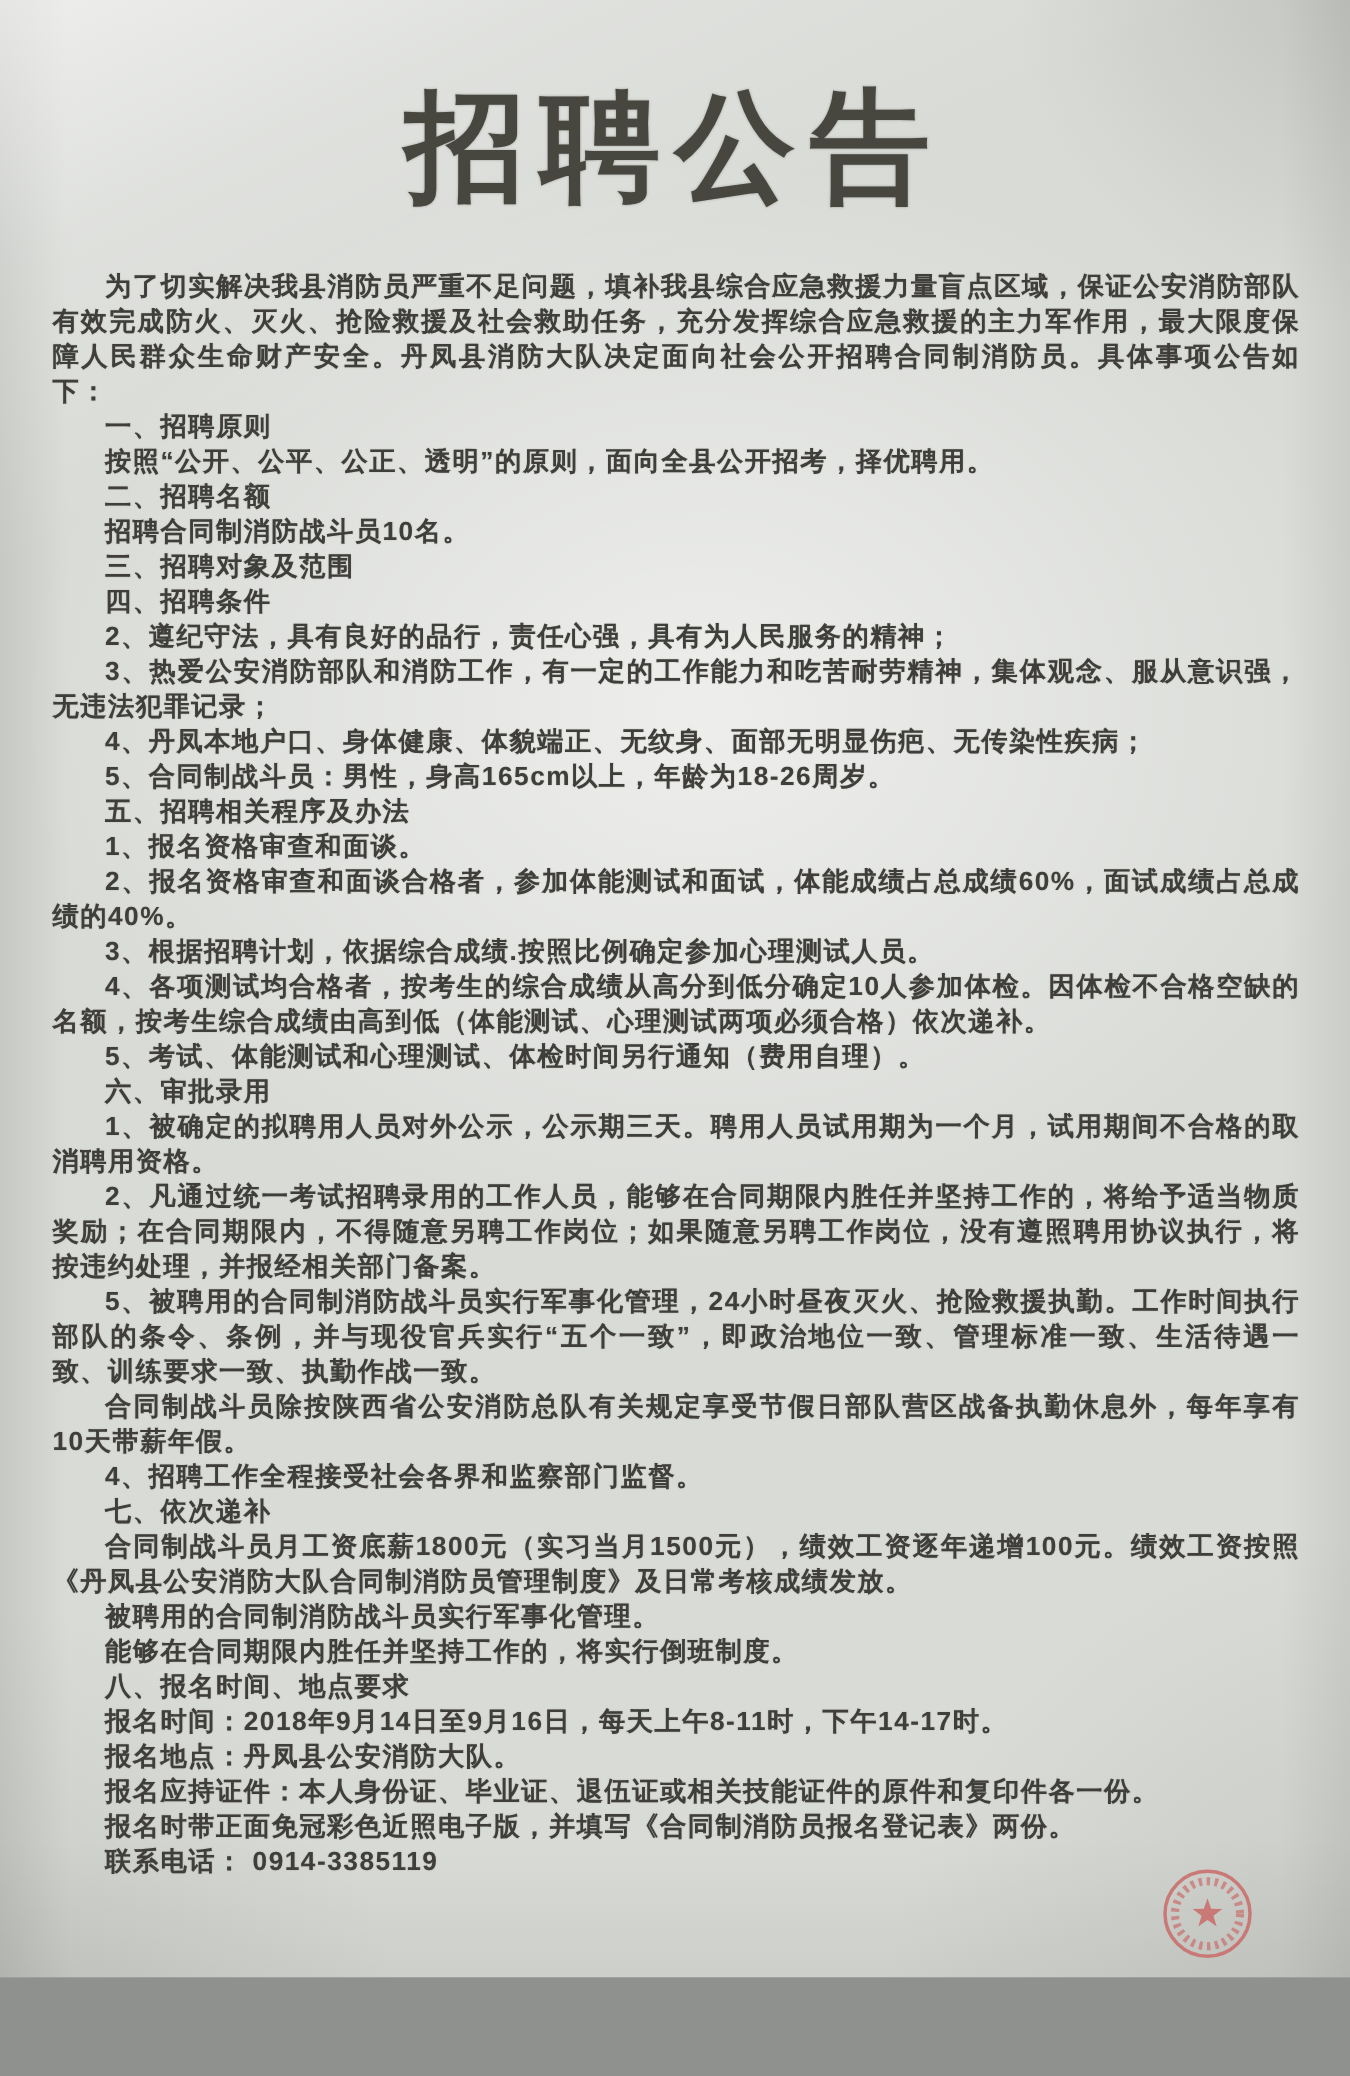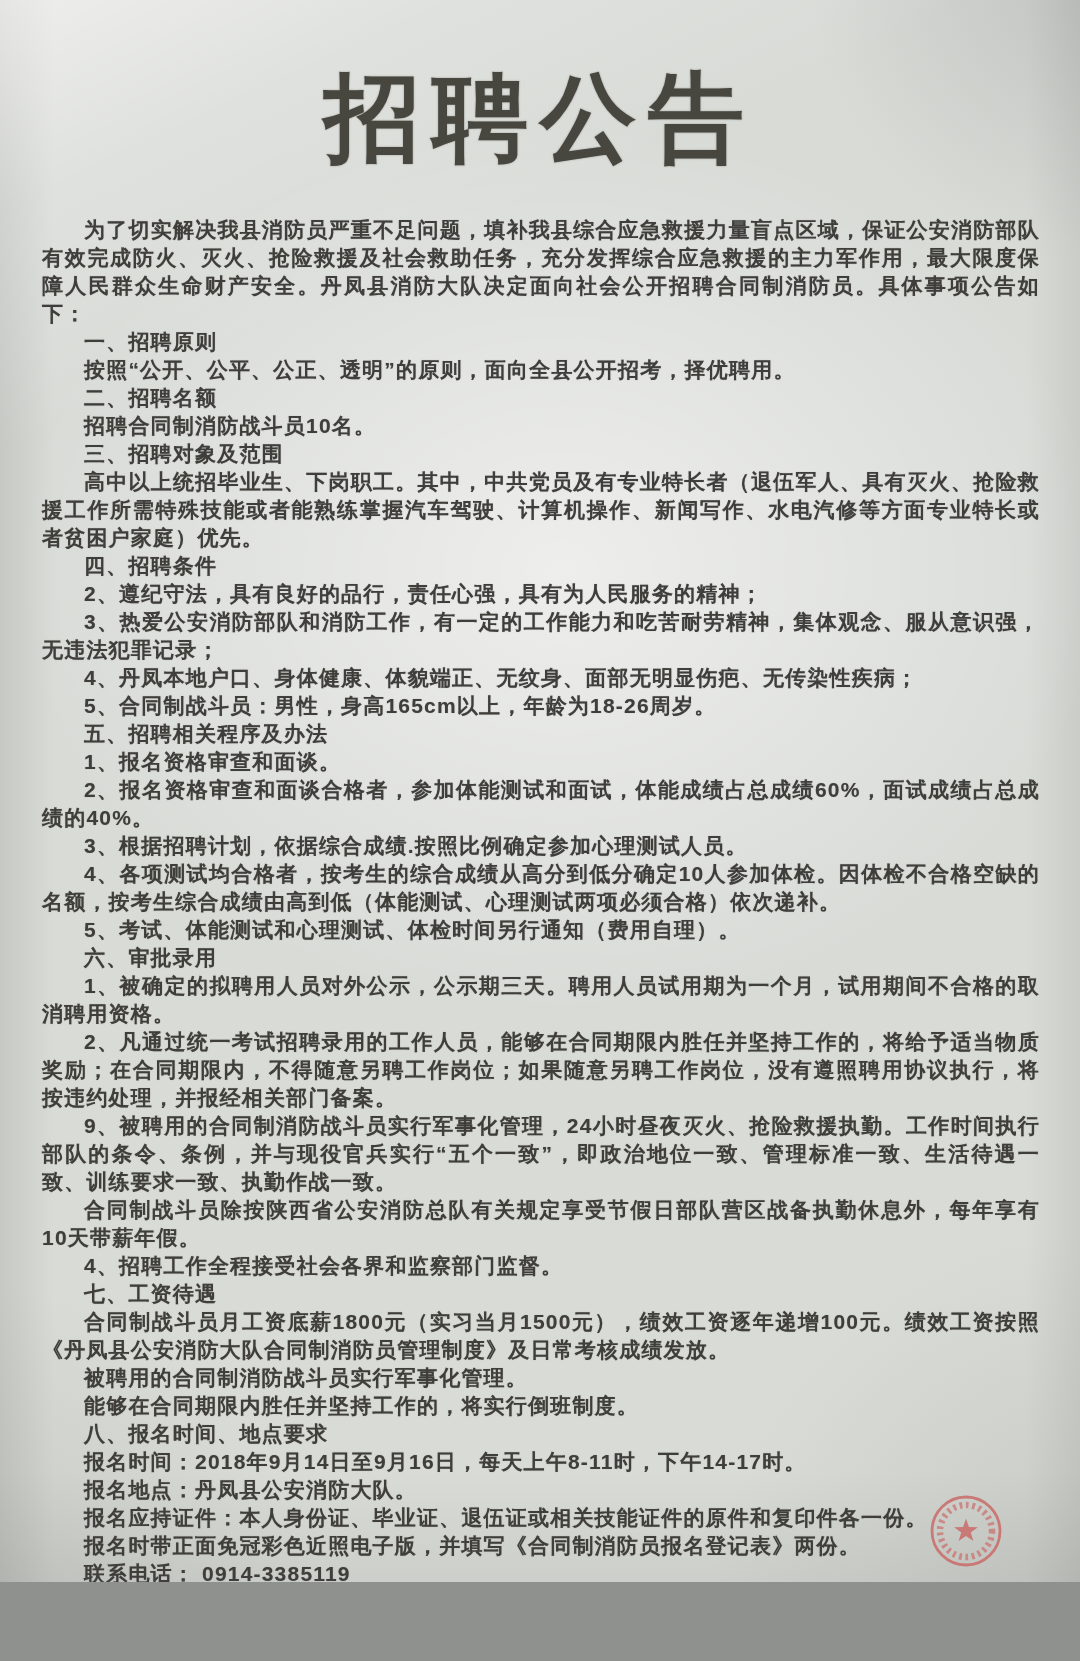--- a/index.html
+++ b/index.html
@@ -87,39 +87,38 @@
 
   <h1 class="doc-title">招聘公告</h1>
 
   <div class="doc-body">
       <p class="para">为了切实解决我县消防员严重不足问题，填补我县综合应急救援力量盲点区域，保证公安消防部队有效完成防火、灭火、抢险救援及社会救助任务，充分发挥综合应急救援的主力军作用，最大限度保障人民群众生命财产安全。丹凤县消防大队决定面向社会公开招聘合同制消防员。具体事项公告如下：</p>
       <p class="para">一、招聘原则</p>
       <p class="para">按照“公开、公平、公正、透明”的原则，面向全县公开招考，择优聘用。</p>
       <p class="para">二、招聘名额</p>
       <p class="para">招聘合同制消防战斗员10名。</p>
       <p class="para">三、招聘对象及范围</p>
-      <p class="para">高中以上统招毕业生、下岗职工。其中，中共党员及有专业特长者（退伍军人、具有灭火、抢险救援工作所需特殊技能或者能熟练掌握汽车驾驶、计算机操作、新闻写作、水电汽修等方面专业特长或者贫困户家庭）优先。</p>
       <p class="para">四、招聘条件</p>
       <p class="para">2、遵纪守法，具有良好的品行，责任心强，具有为人民服务的精神；</p>
       <p class="para">3、热爱公安消防部队和消防工作，有一定的工作能力和吃苦耐劳精神，集体观念、服从意识强，无违法犯罪记录；</p>
       <p class="para">4、丹凤本地户口、身体健康、体貌端正、无纹身、面部无明显伤疤、无传染性疾病；</p>
       <p class="para">5、合同制战斗员：男性，身高165cm以上，年龄为18-26周岁。</p>
       <p class="para">五、招聘相关程序及办法</p>
       <p class="para">1、报名资格审查和面谈。</p>
       <p class="para">2、报名资格审查和面谈合格者，参加体能测试和面试，体能成绩占总成绩60%，面试成绩占总成绩的40%。</p>
       <p class="para">3、根据招聘计划，依据综合成绩.按照比例确定参加心理测试人员。</p>
       <p class="para">4、各项测试均合格者，按考生的综合成绩从高分到低分确定10人参加体检。因体检不合格空缺的名额，按考生综合成绩由高到低（体能测试、心理测试两项必须合格）依次递补。</p>
       <p class="para">5、考试、体能测试和心理测试、体检时间另行通知（费用自理）。</p>
       <p class="para">六、审批录用</p>
       <p class="para">1、被确定的拟聘用人员对外公示，公示期三天。聘用人员试用期为一个月，试用期间不合格的取消聘用资格。</p>
       <p class="para">2、凡通过统一考试招聘录用的工作人员，能够在合同期限内胜任并坚持工作的，将给予适当物质奖励；在合同期限内，不得随意另聘工作岗位；如果随意另聘工作岗位，没有遵照聘用协议执行，将按违约处理，并报经相关部门备案。</p>
-      <p class="para">9、被聘用的合同制消防战斗员实行军事化管理，24小时昼夜灭火、抢险救援执勤。工作时间执行部队的条令、条例，并与现役官兵实行“五个一致”，即政治地位一致、管理标准一致、生活待遇一致、训练要求一致、执勤作战一致。</p>
+      <p class="para">5、被聘用的合同制消防战斗员实行军事化管理，24小时昼夜灭火、抢险救援执勤。工作时间执行部队的条令、条例，并与现役官兵实行“五个一致”，即政治地位一致、管理标准一致、生活待遇一致、训练要求一致、执勤作战一致。</p>
       <p class="para">合同制战斗员除按陕西省公安消防总队有关规定享受节假日部队营区战备执勤休息外，每年享有10天带薪年假。</p>
       <p class="para">4、招聘工作全程接受社会各界和监察部门监督。</p>
-      <p class="para">七、工资待遇</p>
+      <p class="para">七、依次递补</p>
       <p class="para">合同制战斗员月工资底薪1800元（实习当月1500元），绩效工资逐年递增100元。绩效工资按照《丹凤县公安消防大队合同制消防员管理制度》及日常考核成绩发放。</p>
       <p class="para">被聘用的合同制消防战斗员实行军事化管理。</p>
       <p class="para">能够在合同期限内胜任并坚持工作的，将实行倒班制度。</p>
       <p class="para">八、报名时间、地点要求</p>
       <p class="para">报名时间：2018年9月14日至9月16日，每天上午8-11时，下午14-17时。</p>
       <p class="para">报名地点：丹凤县公安消防大队。</p>
       <p class="para">报名应持证件：本人身份证、毕业证、退伍证或相关技能证件的原件和复印件各一份。</p>
       <p class="para">报名时带正面免冠彩色近照电子版，并填写《合同制消防员报名登记表》两份。</p>
       <p class="para">联系电话： 0914-3385119</p>
     </div>

